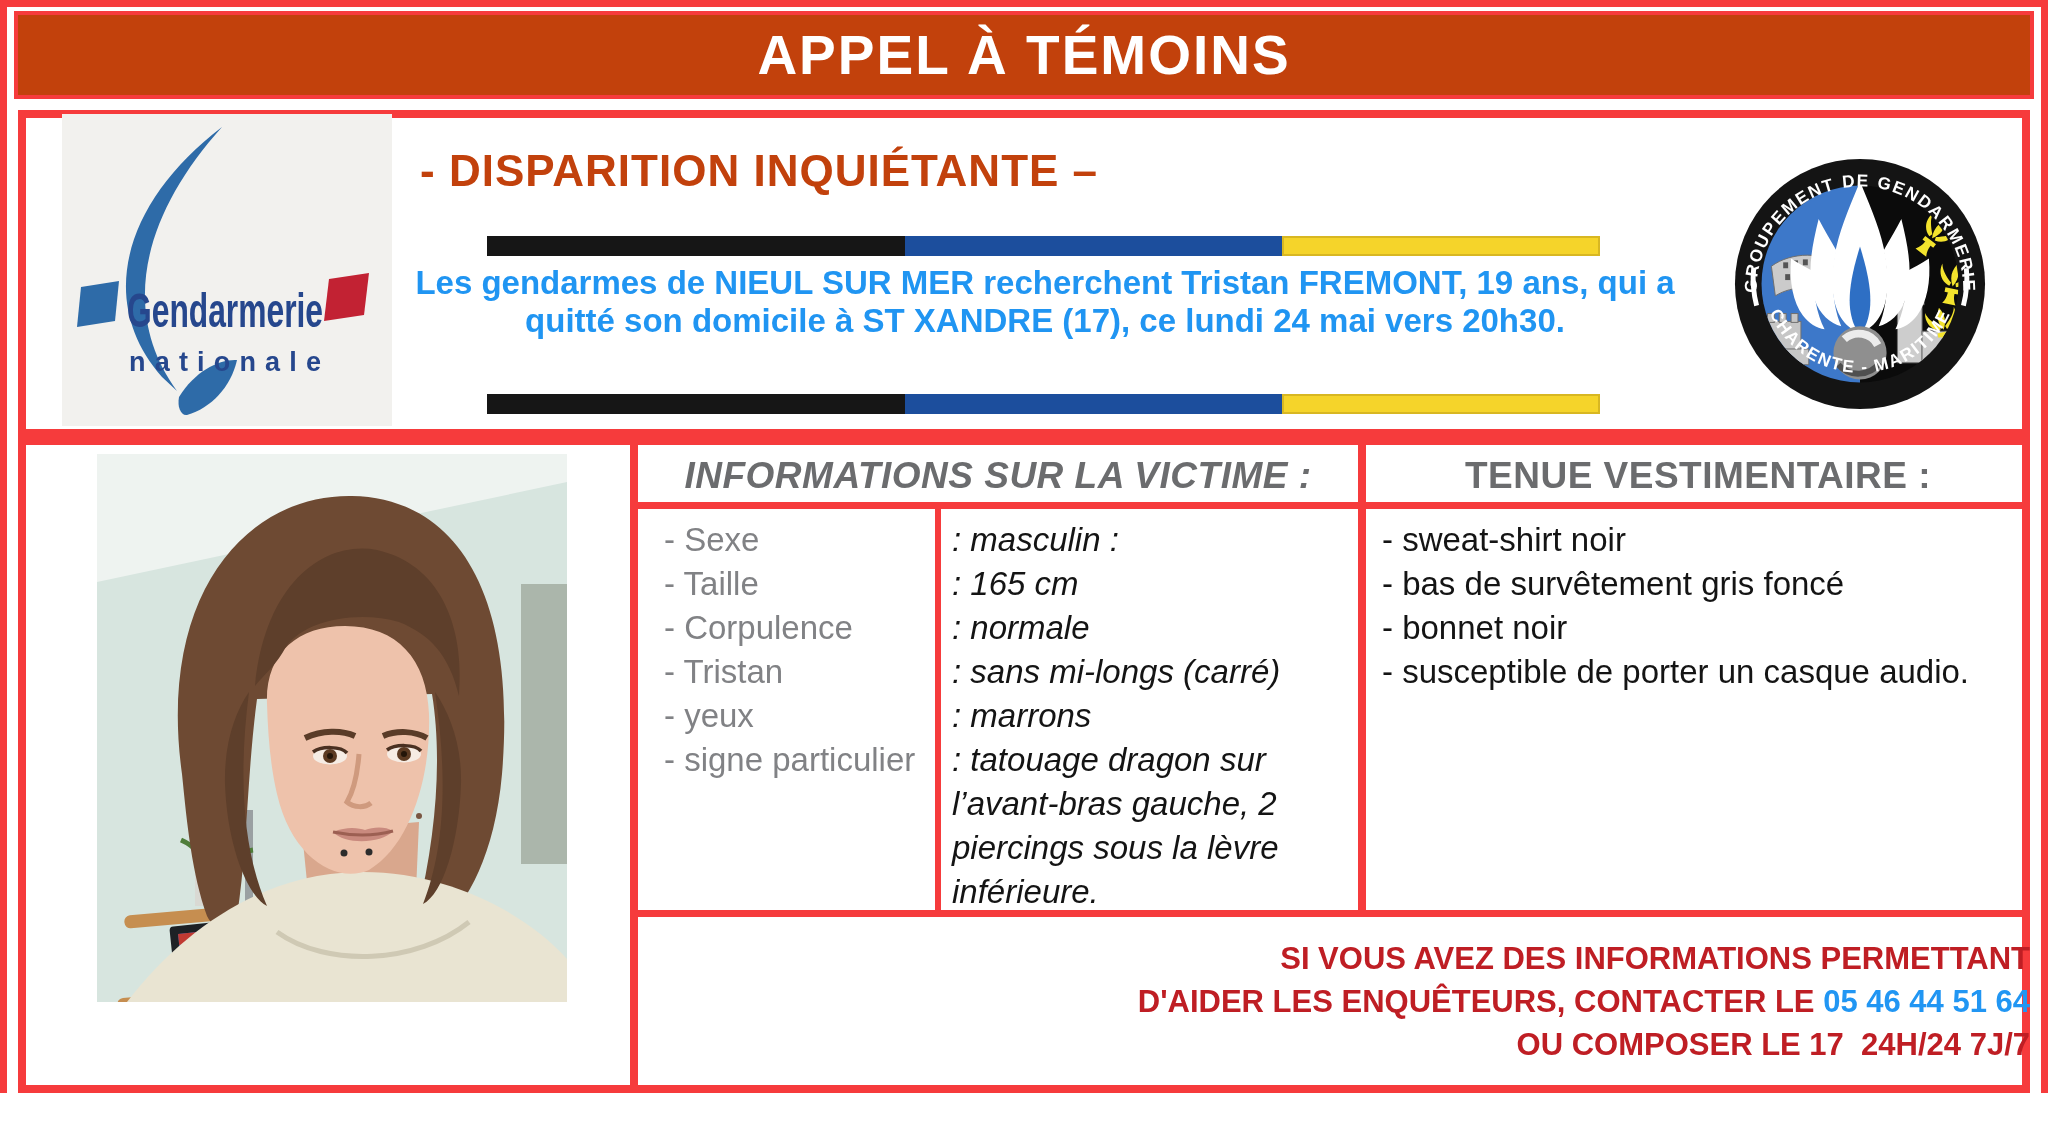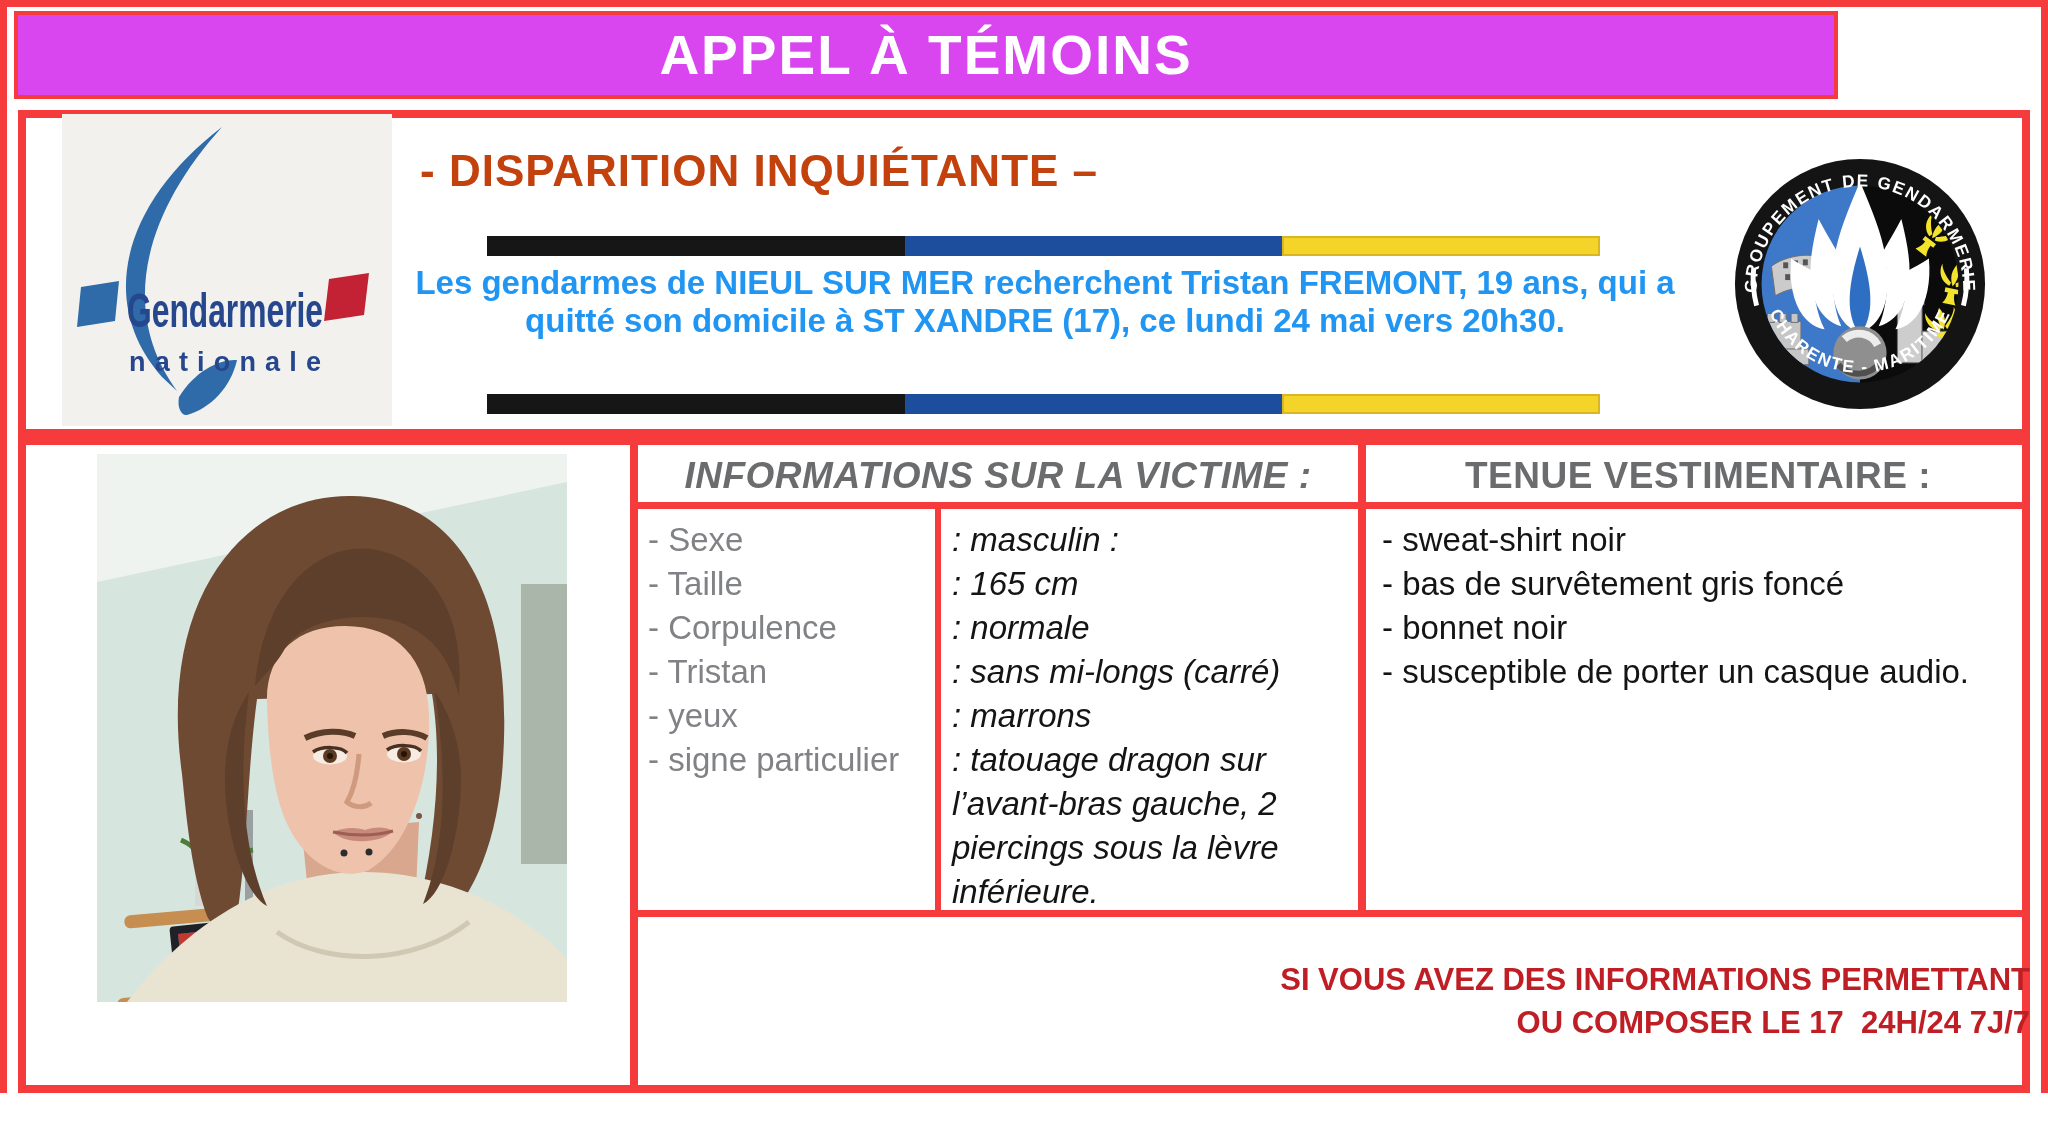--- a/index.html
+++ b/index.html
@@ -1,20 +1,20 @@
 <!DOCTYPE html>
 <html><head>
 <meta charset="utf-8">
 <style>
   html,body{margin:0;padding:0;background:#ffffff;}
   #poster{position:relative;width:2048px;height:1121px;background:#ffffff;overflow:hidden;
           font-family:"Liberation Sans", sans-serif;}
   .abs{position:absolute;box-sizing:border-box;}
   .stripe{background:#f63b3c;}
-  #banner{left:14px;top:11px;width:1824px;height:88px;background:#d946ef;border:4px solid #f63b3c;
+  #banner{left:14px;top:11px;width:2020px;height:88px;background:#c2410c;border:4px solid #f63b3c;
           display:flex;align-items:center;justify-content:center;}
   #banner-title{color:#ffffff;font-size:55px;font-weight:bold;letter-spacing:2px;}
   #header-box{left:18px;top:110px;width:2012px;height:327px;border:8px solid #f63b3c;background:#fff;}
   #logo-bg{left:62px;top:114px;width:330px;height:312px;background:#f2f1ee;}
   #subtitle{left:420px;top:146px;width:1260px;text-align:left;color:#c2410c;
             font-size:44px;font-weight:bold;letter-spacing:1px;}
   .tricolor-bar{left:487px;width:1113px;height:20px;display:flex;}
   .tricolor-bar .b1{width:37.6%;background:#161616;}
   .tricolor-bar .b2{width:33.8%;background:#1c4e9d;}
   .tricolor-bar .b3{flex:1;background:#f5d42a;box-shadow:inset 0 0 0 2px #d8b722;}
@@ -201,21 +201,21 @@
   </svg>
 
   <div class="abs vline" style="left:630px;top:445px;width:8px;height:640px;"></div>
   <div class="abs hline" style="left:630px;top:502px;width:1400px;height:7px;"></div>
   <div class="abs vline" style="left:935px;top:509px;width:6px;height:401px;"></div>
   <div class="abs vline" style="left:1358px;top:445px;width:8px;height:472px;"></div>
   <div class="abs hline" style="left:630px;top:910px;width:1400px;height:7px;"></div>
 
   <div class="abs" id="info-title" style="left:640px;top:455px;width:716px;font-style:italic;">INFORMATIONS SUR LA VICTIME :</div>
 
-  <div class="abs label-col" style="left:648px;top:518px;width:282px;">
+  <div class="abs label-col" style="left:664px;top:518px;width:282px;">
     <div>- Sexe</div>
     <div>- Taille</div>
     <div>- Corpulence</div>
     <div>- Tristan</div>
     <div>- yeux</div>
     <div>- signe particulier</div>
   </div>
 
   <div class="abs value-col" style="left:952px;top:518px;width:402px;font-style:italic;">
     <div>: masculin :</div>
@@ -230,16 +230,17 @@
 
   <div class="abs tenue-col" style="left:1382px;top:518px;width:632px;">
     <div>- sweat-shirt noir</div>
     <div>- bas de survêtement gris foncé</div>
     <div>- bonnet noir</div>
     <div>- susceptible de porter un casque audio.</div>
   </div>
 
   <div class="abs" id="contact-band">
     <div class="cline">SI VOUS AVEZ DES INFORMATIONS PERMETTANT</div>
+    <div class="cline"><span>D'AIDER LES ENQUÊTEURS, CONTACTER LE </span><span id="contact-phone">05 46 44 51 64</span></div>
     <div class="cline">OU COMPOSER LE 17  24H/24 7J/7</div>
   </div>
 
 </div>
 
 </body></html>

